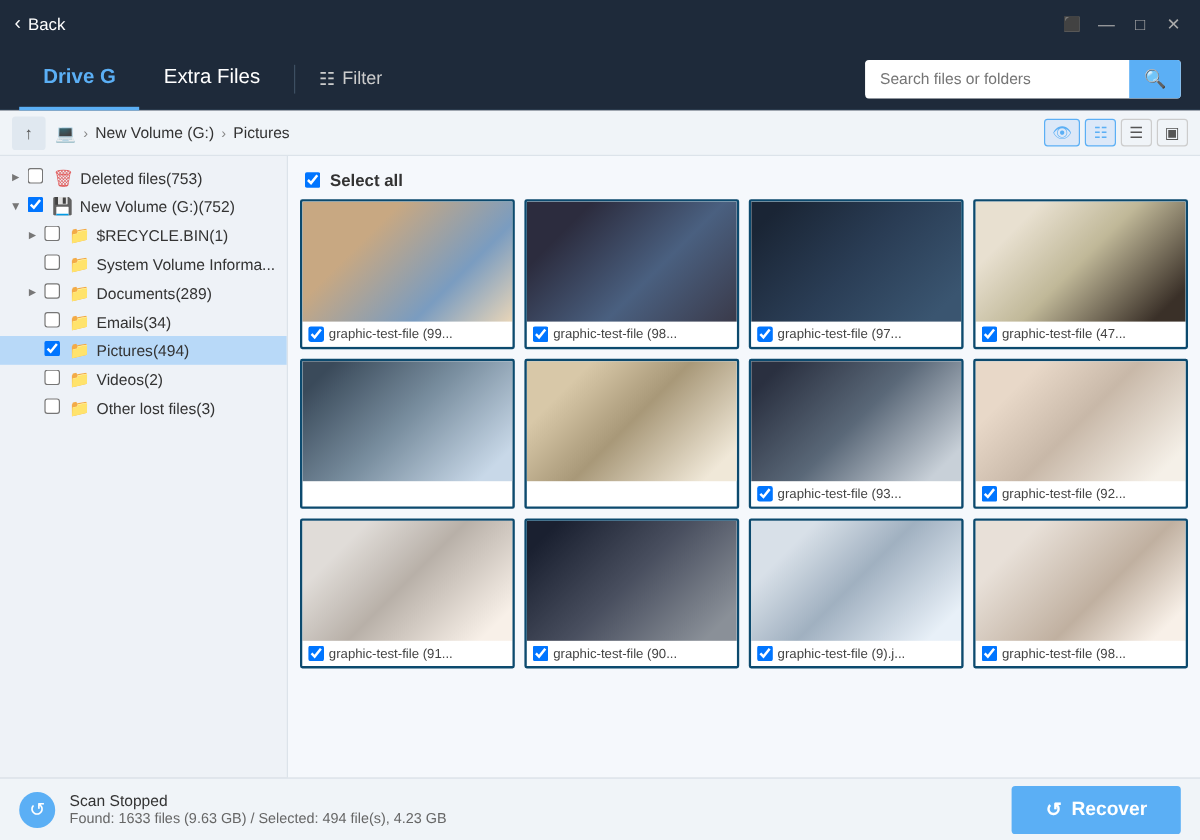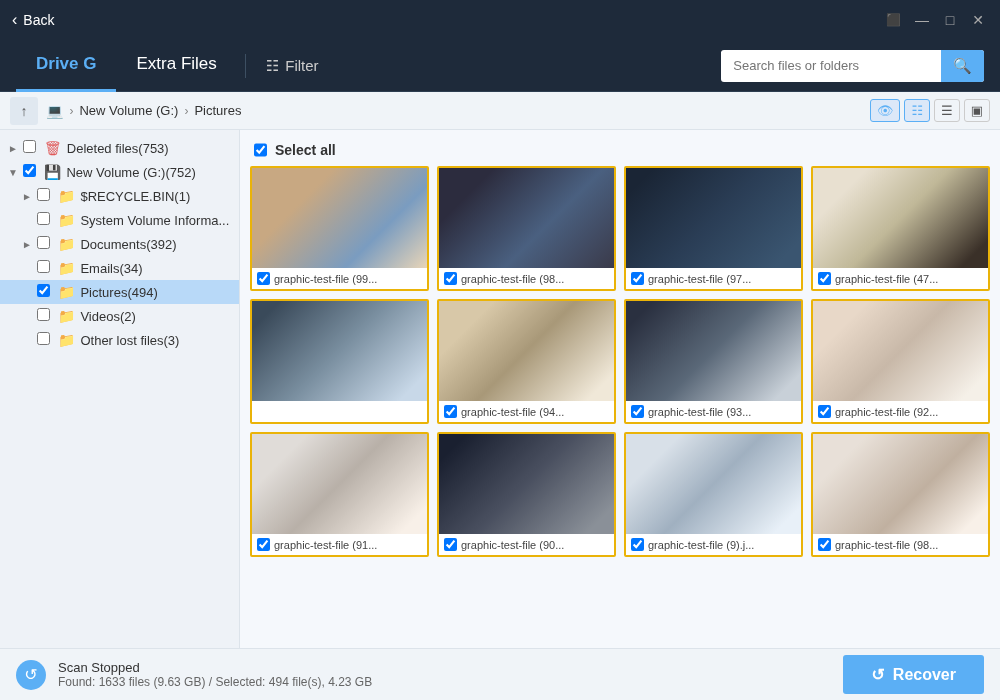--- a/index.html
+++ b/index.html
@@ -156,21 +156,21 @@
 
     
     .photo-grid {
       display: grid;
       grid-template-columns: repeat(4, 1fr);
       gap: 8px;
       padding: 0 2px;
     }
     .photo-card {
       background: #fff;
-      border: 2px solid #eab308;
+      border: 2px solid #0c4a6e;
       border-radius: 2px;
       overflow: hidden;
       cursor: pointer;
       position: relative;
     }
     .photo-thumb {
       width: 100%;
       height: 100px;
       background: #ccc;
       overflow: hidden;
@@ -320,21 +320,21 @@
       <span class="tree-arrow"></span>
       <span class="tree-check"><input type="checkbox" style=""></span>
       <span class="tree-icon folder-icon">📁</span>
       <span class="tree-label">System Volume Informa...</span>
     </div>
 
     <div class="tree-item indent1">
       <span class="tree-arrow">►</span>
       <span class="tree-check"><input type="checkbox" style=""></span>
       <span class="tree-icon folder-icon">📁</span>
-      <span class="tree-label">Documents(392)</span>
+      <span class="tree-label">Documents(289)</span>
     </div>
 
     <div class="tree-item indent1">
       <span class="tree-arrow"></span>
       <span class="tree-check"><input type="checkbox" style=""></span>
       <span class="tree-icon folder-icon">📁</span>
       <span class="tree-label">Emails(34)</span>
     </div>
 
     <div class="tree-item indent1 active-folder">
@@ -393,24 +393,20 @@
     <div class="photo-caption">
       <input type="checkbox" checked="" style="">
       <span>graphic-test-file (47...</span>
     </div>
   </div>
         <div class="photo-card">
     <div class="photo-thumb thumb-5"></div>
   </div>
         <div class="photo-card">
     <div class="photo-thumb thumb-6"></div>
-    <div class="photo-caption">
-      <input type="checkbox" checked="" style="">
-      <span>graphic-test-file (94...</span>
-    </div>
   </div>
         <div class="photo-card">
     <div class="photo-thumb thumb-7"></div>
     <div class="photo-caption">
       <input type="checkbox" checked="" style="">
       <span>graphic-test-file (93...</span>
     </div>
   </div>
         <div class="photo-card">
     <div class="photo-thumb thumb-8"></div>

